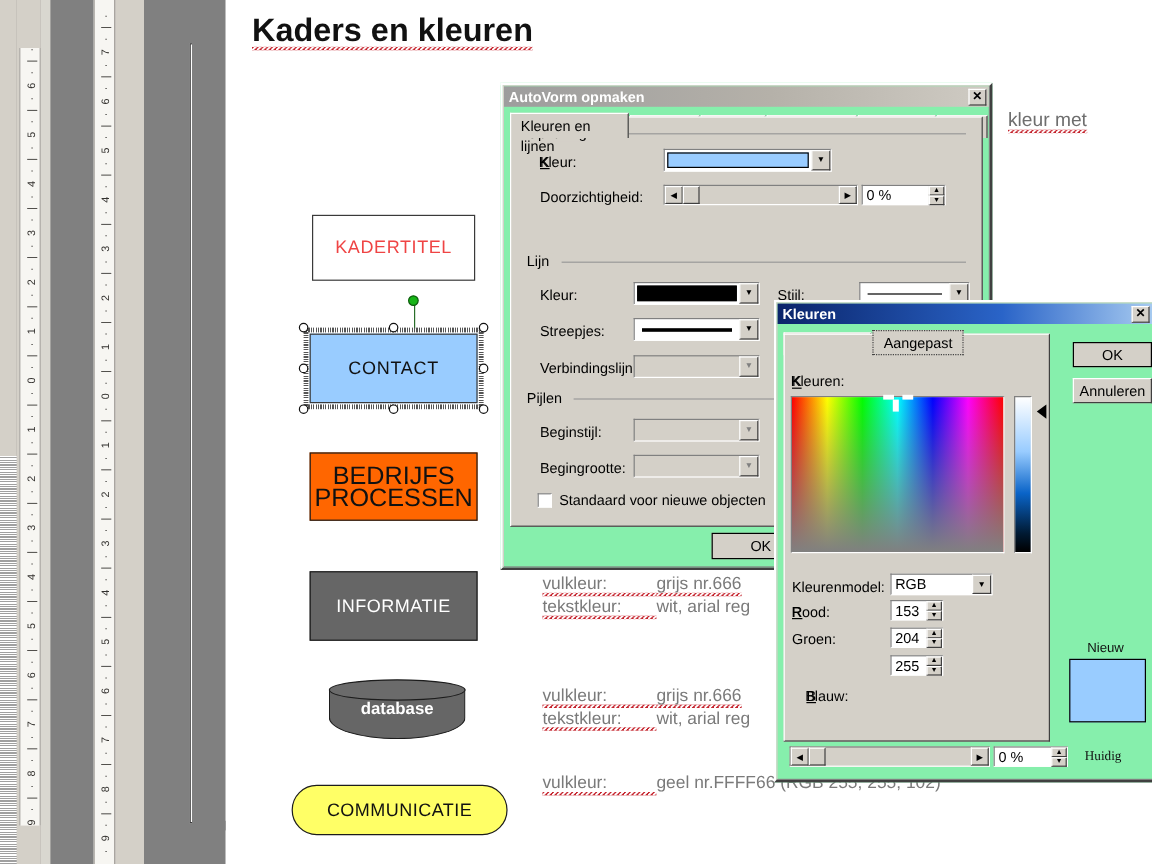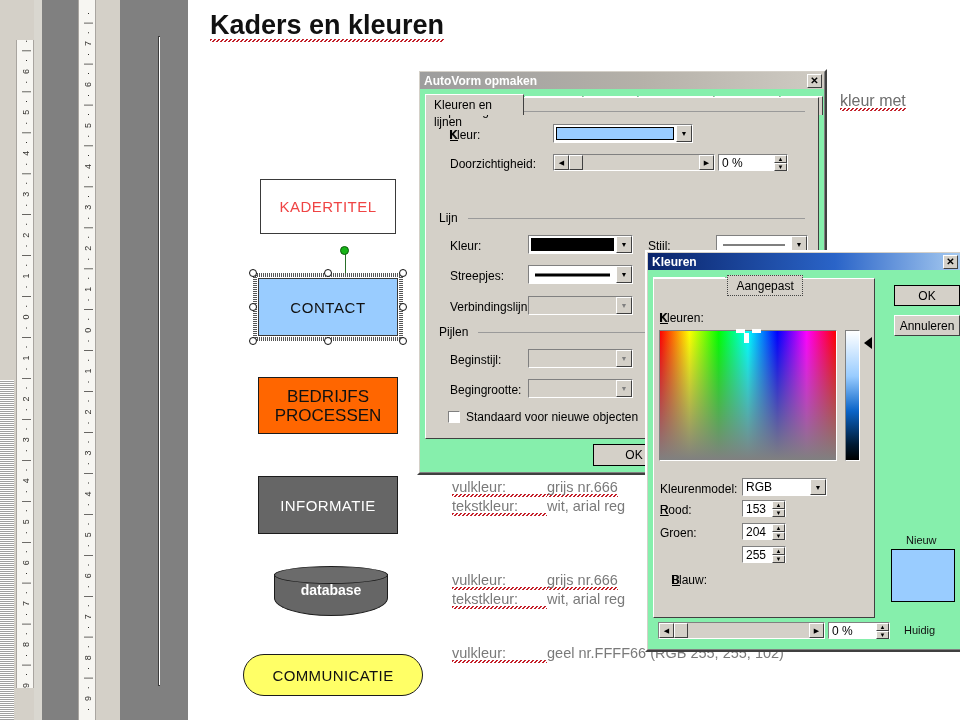--- a/index.html
+++ b/index.html
@@ -80,21 +80,21 @@
         repeating-linear-gradient(180deg,#555 0 1px,transparent 1px 2px) left/4px 100% no-repeat,
         repeating-linear-gradient(180deg,#555 0 1px,transparent 1px 2px) right/4px 100% no-repeat; }
   .handle { position:absolute; width:8px; height:8px; background:#ffffff;
             border:1px solid #111; border-radius:50%; }
   #rot-stem { position:absolute; left:95px; top:-16px; width:1px; height:22px; background:#2a6e2a; }
   #rot-handle { position:absolute; left:90px; top:-22px; width:9px; height:9px;
                 background:#17b417; border:1px solid #0b5c0b; border-radius:50%; }
 
   #shape-bedrijfs { left:70px; top:377px; width:140px; height:57px;
       background:#FF6600; border:1.5px solid #1c1c1c;
-      font-size:17px; color:#111; line-height:19px; font-weight:normal; }
+      font-size:21px; color:#111; line-height:19px; font-weight:normal; }
 
   #shape-informatie { left:70px; top:476px; width:140px; height:58px;
       background:#666666; border:1.5px solid #1c1c1c;
       font-size:15px; color:#ffffff; letter-spacing:.4px; }
 
   #shape-database { position:absolute; left:86px; top:566px; width:114px; height:50px; }
   #db-body { position:absolute; left:0; top:8px; width:114px; height:42px;
       background:#666666; border:1.5px solid #1c1c1c; border-radius:0 0 57px 57px/0 0 18px 18px;
       border-top:none; }
   #db-top { position:absolute; left:0; top:0; width:114px; height:18px;
@@ -528,15 +528,15 @@
 
     <div class="btn default" style="left:246px; top:32px; width:66px; height:21px;">
       <span>OK</span>
     </div>
     <div class="btn" style="left:246px; top:62px; width:66px; height:21px;">
       <span>Annuleren</span>
     </div>
 
     <div class="minilabel" style="left:258px; top:281px;">Nieuw</div>
     <div id="kl-preview-new" style="background: rgb(153, 204, 255);"></div>
-    <div class="minilabel" style="left:256px; top:371px;">Huidig</div>
+    <div class="minilabel" style="left:256px; top:371px;font-family:Liberation Serif, serif;">Huidig</div>
   </div>
 </div>
 
 </body></html>

